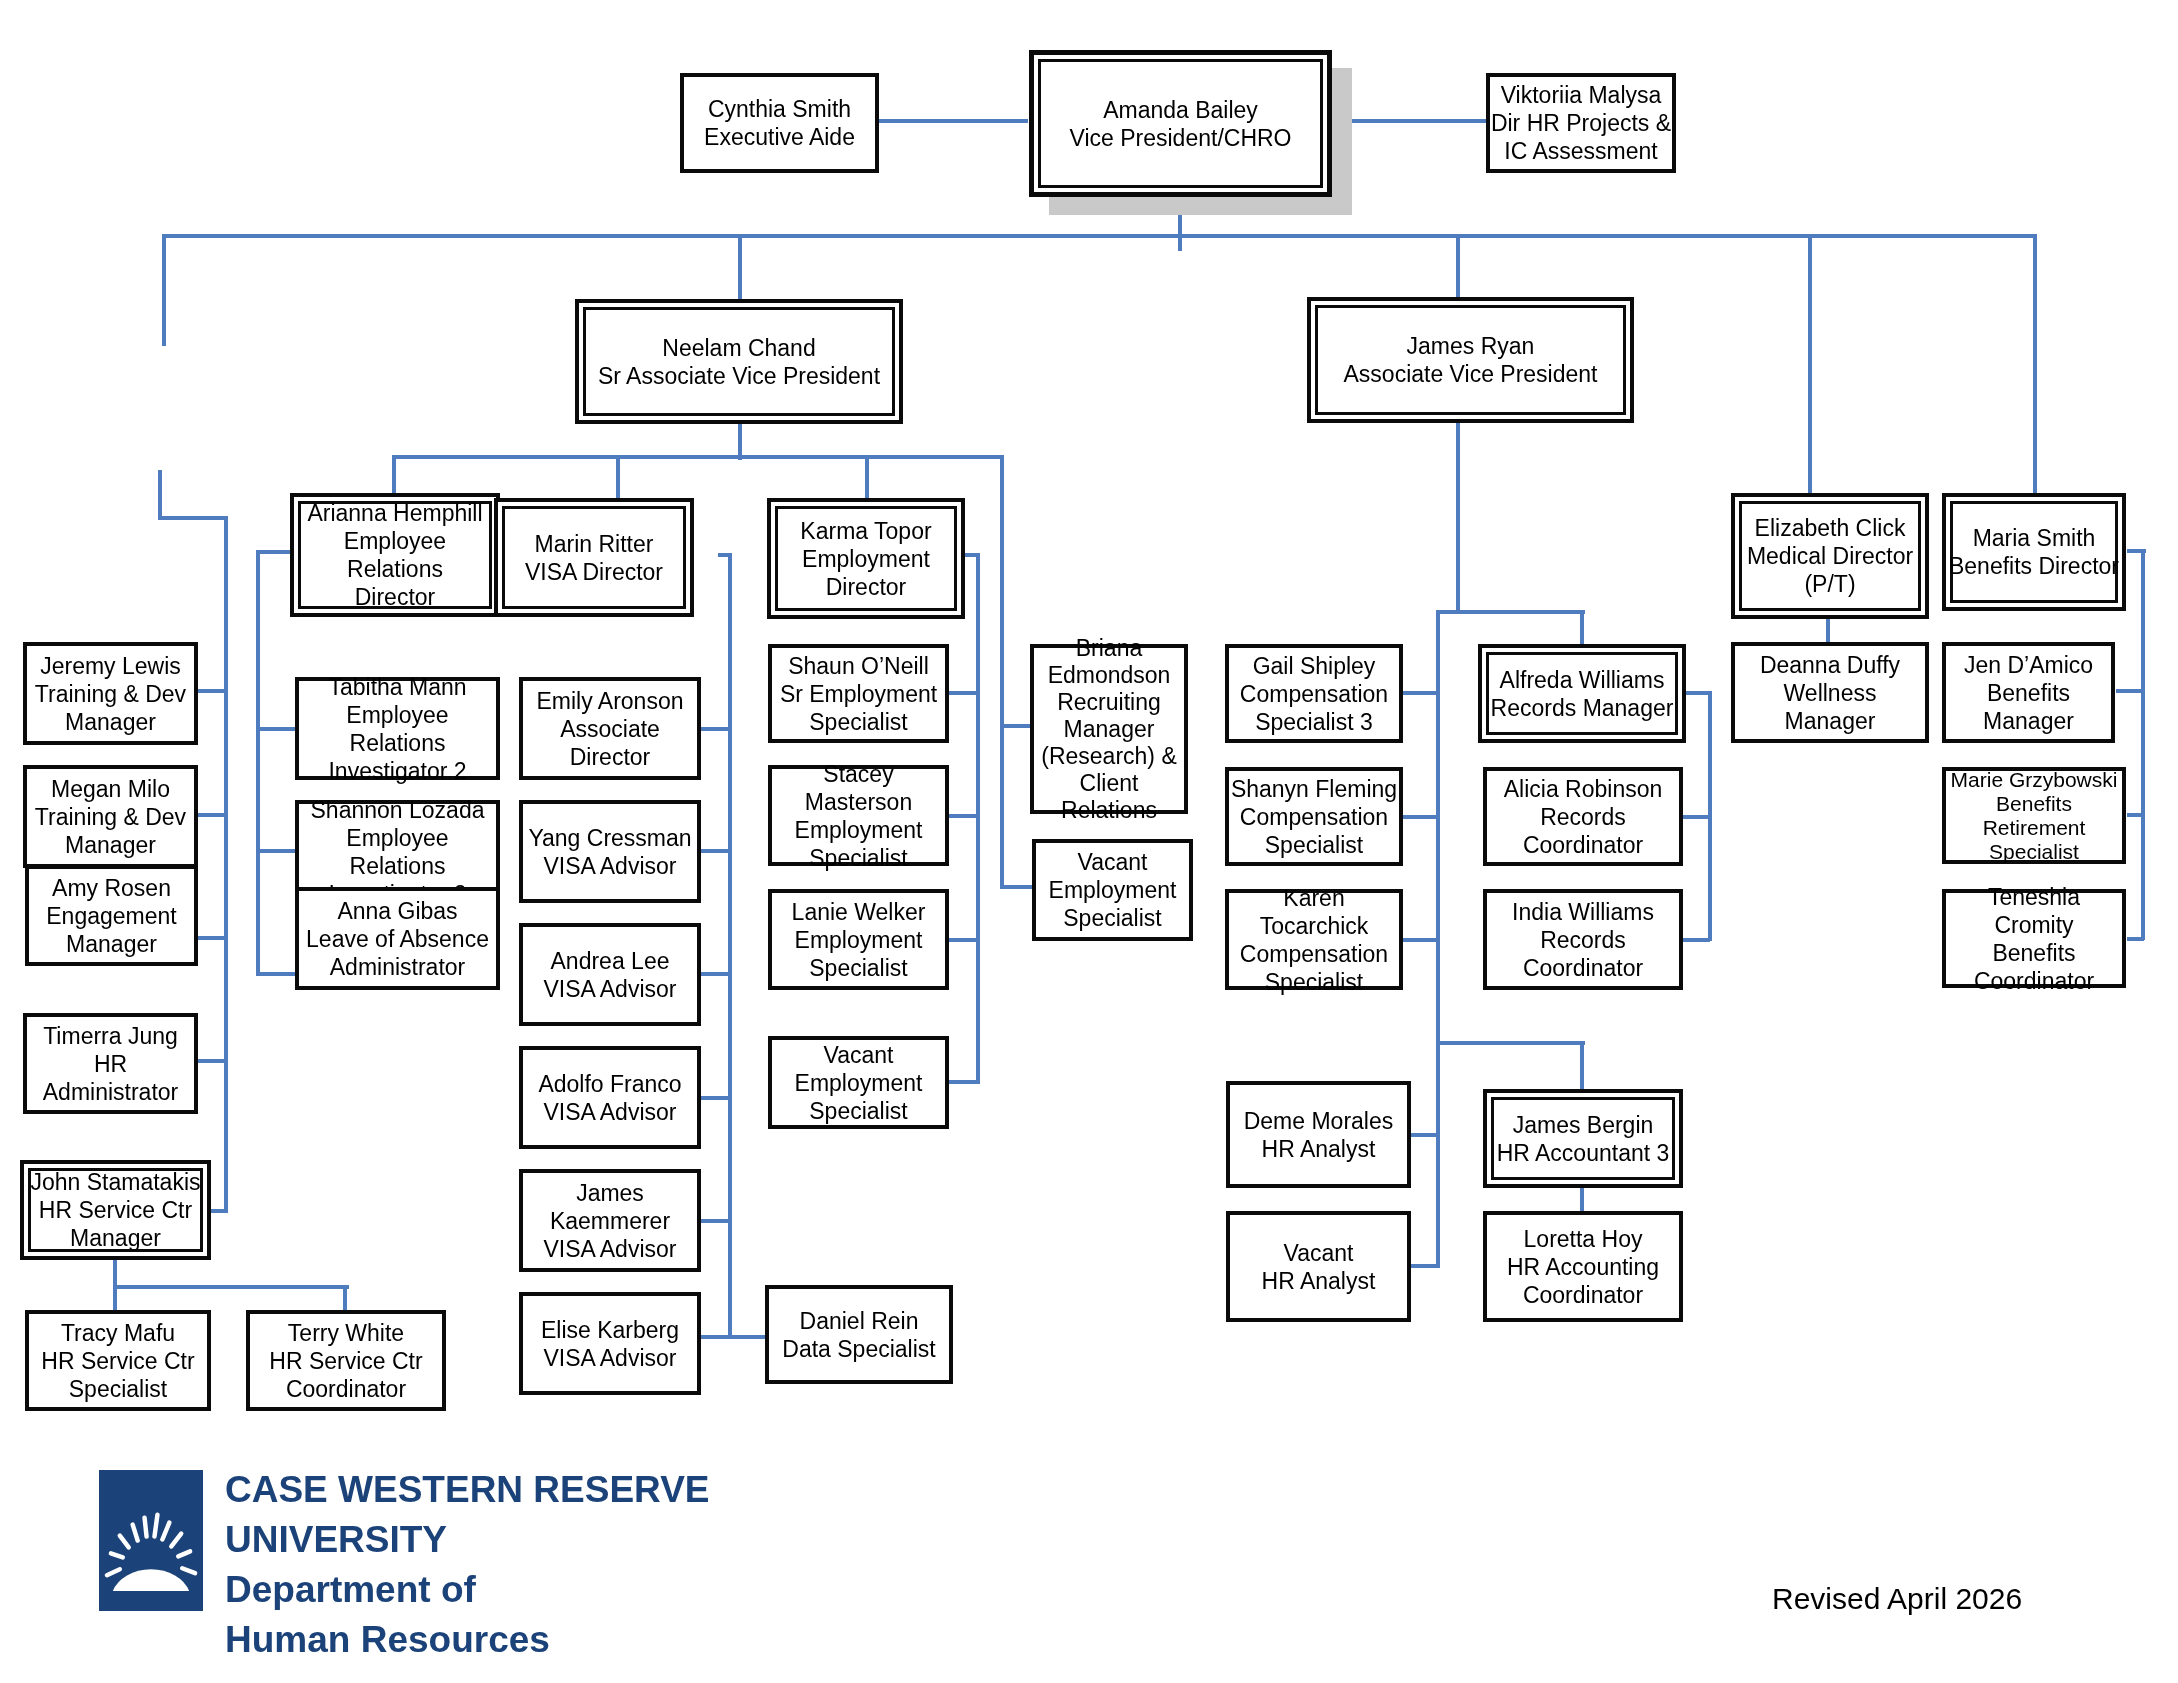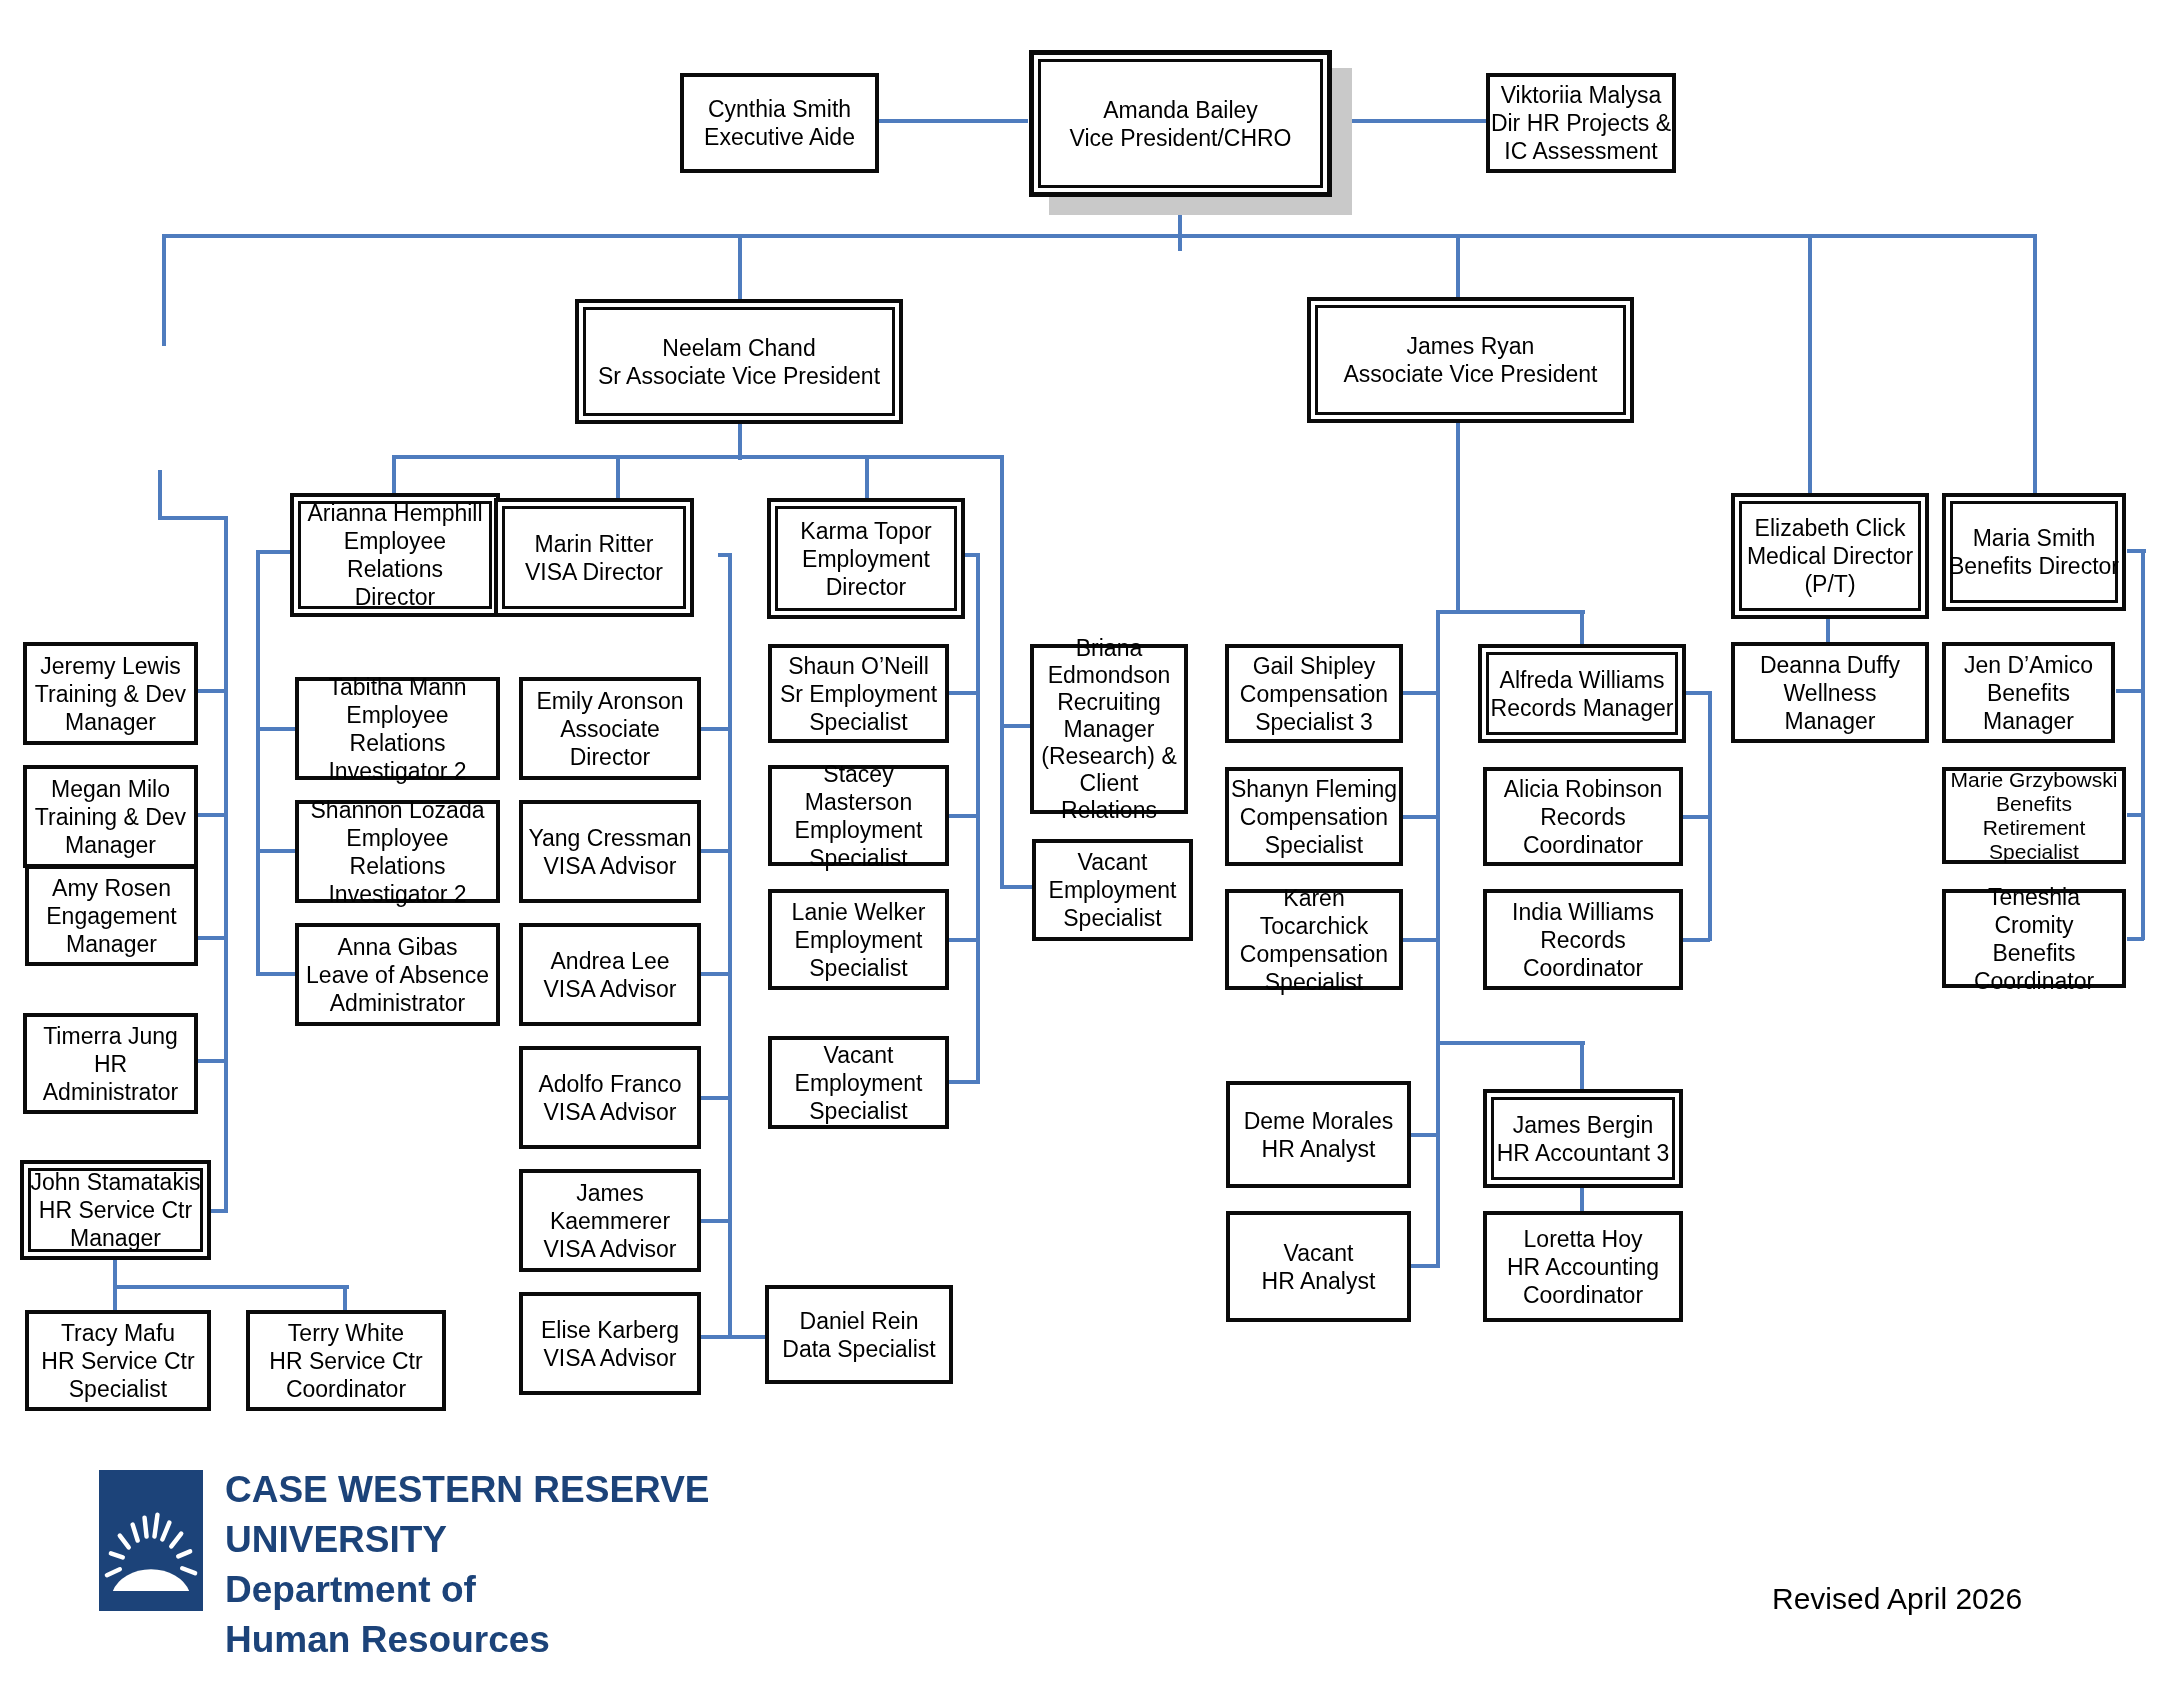--- a/index.html
+++ b/index.html
@@ -111,21 +111,21 @@
   <div class="box" style="left:295px;top:677px;width:205px;height:103px">
     <span class="nm">Tabitha Mann</span>
     <span class="tl">Employee Relations
 Investigator 2</span>
   </div>
   <div class="box" style="left:295px;top:800px;width:205px;height:103px">
     <span class="nm">Shannon Lozada</span>
     <span class="tl">Employee Relations
 Investigator 2</span>
   </div>
-  <div class="box" style="left:295px;top:923px;width:205px;height:103px">
+  <div class="box" style="left:295px;top:887px;width:205px;height:103px">
     <span class="nm">Anna Gibas</span>
     <span class="tl">Leave of Absence
 Administrator</span>
   </div>
 
   <div class="box" style="left:519px;top:677px;width:182px;height:103px">
     <span class="nm">Emily Aronson</span>
     <span class="tl">Associate Director</span>
   </div>
   <div class="box" style="left:519px;top:800px;width:182px;height:103px">

